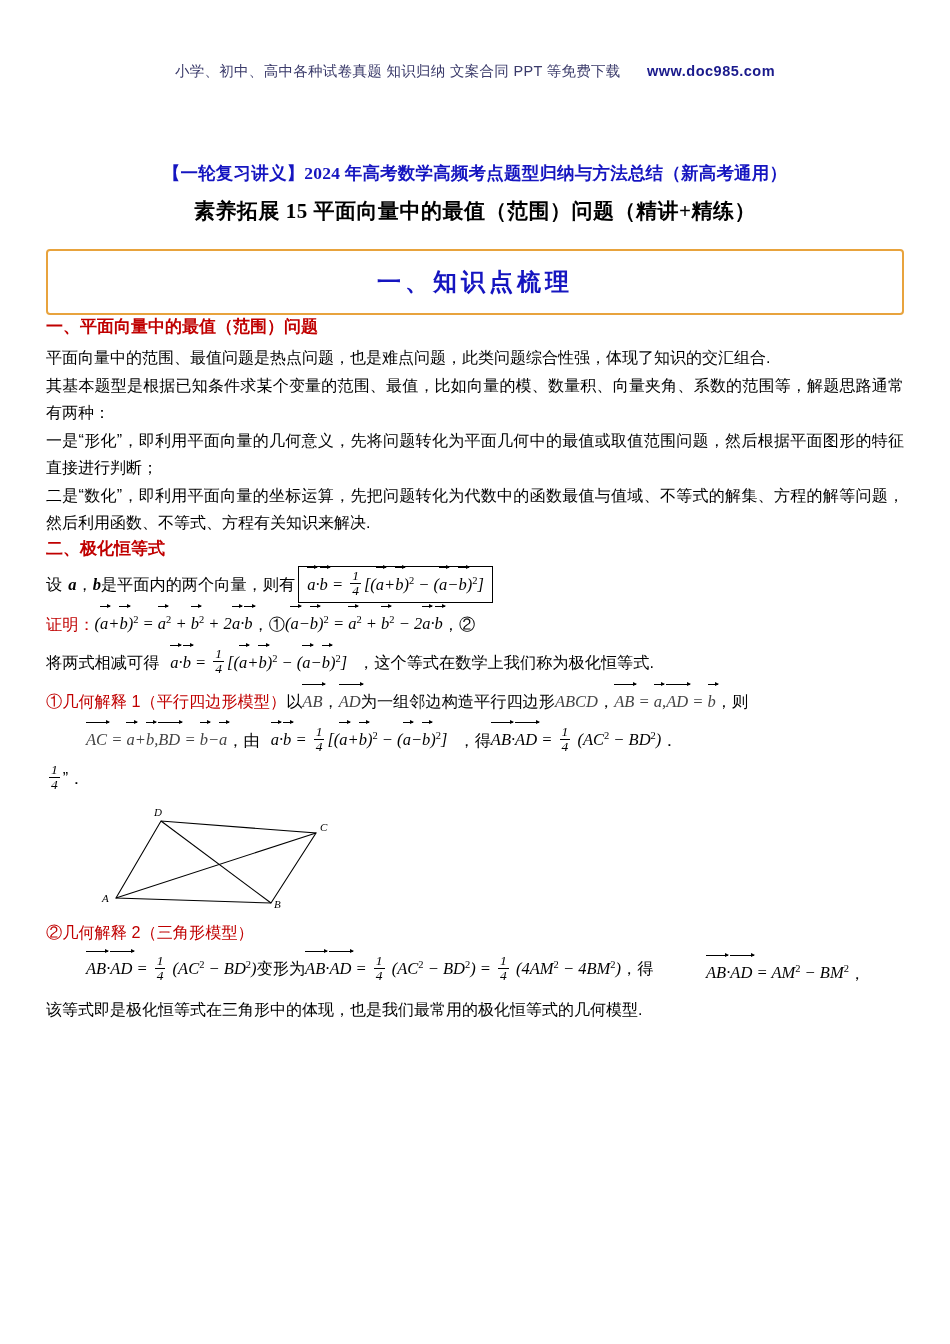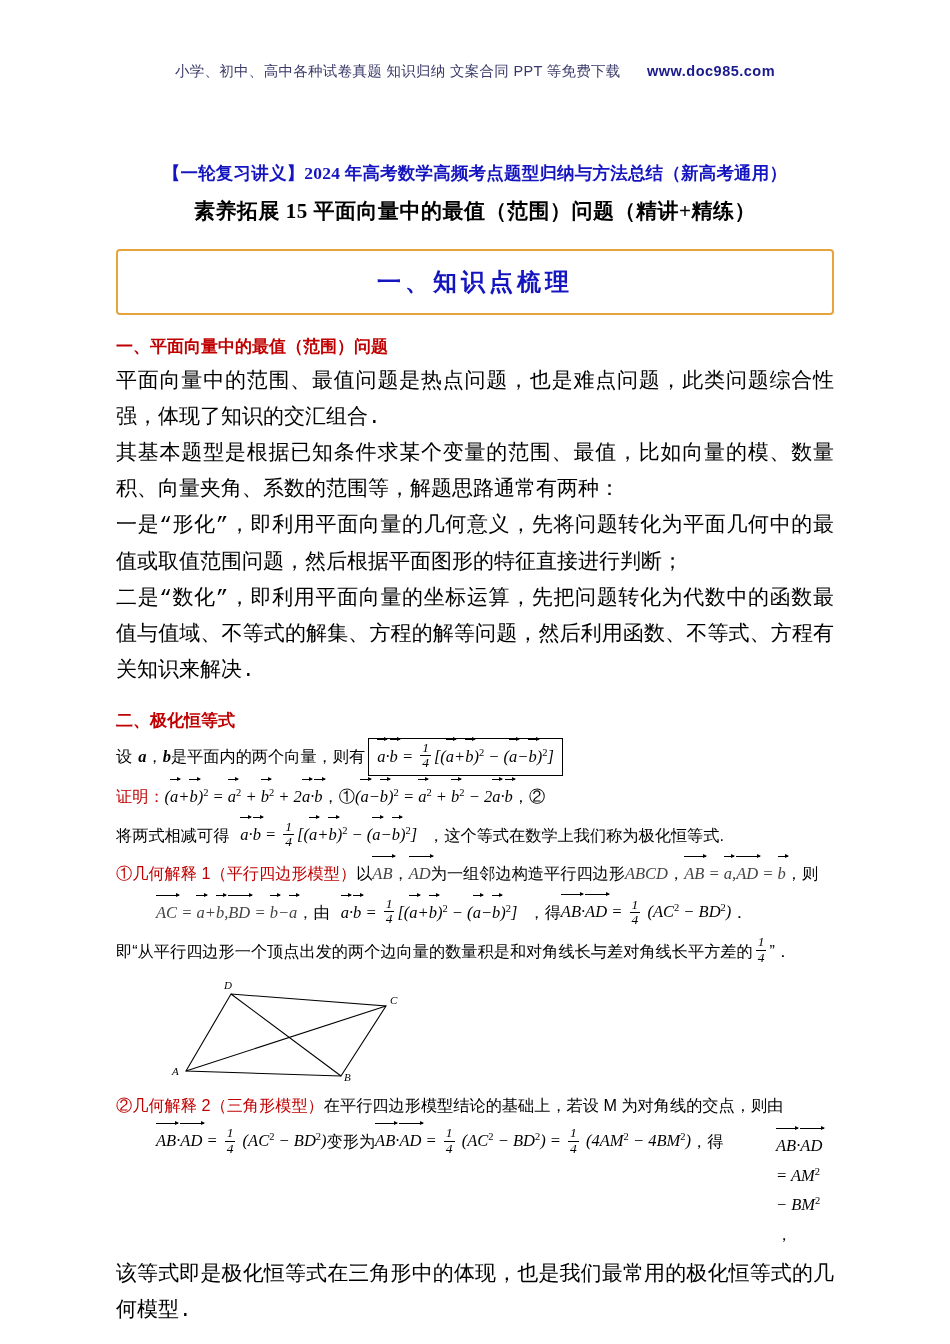--- a/index.html
+++ b/index.html
@@ -12,21 +12,21 @@
     height: 1344px;
     font-family: "Liberation Serif", serif;
     color: #000;
     position: relative;
     overflow: hidden;
   }
   .page {
     width: 950px;
     height: 1344px;
     box-sizing: border-box;
-    padding: 0 116px;
+    padding: 0 46px;
     position: relative;
   }
   .header-ad {
     text-align: center;
     font-family: "Liberation Sans", sans-serif;
     font-size: 14.5px;
     color: #3a3a6a;
     padding-top: 62px;
     letter-spacing: 0.3px;
   }
@@ -65,29 +65,28 @@
   .section-box-title {
     color: #1515c0;
     font-size: 24px;
     font-weight: bold;
     letter-spacing: 4px;
   }
   .sub-head {
     color: #c00000;
     font-weight: bold;
     font-size: 17px;
-    margin-top: 20px;
     margin-bottom: 6px;
     font-family: "Liberation Sans", sans-serif;
   }
   .body-text {
-    font-size: 21px;
+    font-size: 16px;
     line-height: 1.72;
     color: #000;
-    font-family: Liberation Mono, monospace;
+    font-family: Liberation Sans, sans-serif;
     text-align: justify;
   }
   .mathline {
     display: flex;
     align-items: center;
     flex-wrap: wrap;
     font-size: 16.2px;
     line-height: 1.8;
     font-family: "Liberation Sans", sans-serif;
     margin-top: 6px;
@@ -256,21 +255,20 @@
     <span class="mi"><span class="vecbar">AB</span>·<span class="vecbar">AD</span> =
       <span class="frac">
           <span class="num">1</span>
           <span class="den">4</span>
         </span>
       (<span class="mi">AC</span><sup class="sm">2</sup> − <span class="mi">BD</span><sup class="sm">2</sup>)</span>
     <span>．</span>
   </div>
 
   <div class="mathline">
-    <span>即“从平行四边形一个顶点出发的两个边向量的数量积是和对角线长与差对角线长平方差的</span>
     <span class="frac">
         <span class="num">1</span>
         <span class="den">4</span>
       </span>
     <span>”．</span>
   </div>
 
   <div class="fig">
     <svg width="300" height="105" viewBox="0 0 300 105">
       <polygon points="60,95 105,18 260,30 215,100" fill="none" stroke="#000" stroke-width="1.1"></polygon>
@@ -278,21 +276,20 @@
       <line x1="105" y1="18" x2="215" y2="100" stroke="#000" stroke-width="1.1"></line>
       <text x="98" y="13" font-size="11" font-family="Liberation Serif, serif" font-style="italic">D</text>
       <text x="264" y="28" font-size="11" font-family="Liberation Serif, serif" font-style="italic">C</text>
       <text x="46" y="99" font-size="11" font-family="Liberation Serif, serif" font-style="italic">A</text>
       <text x="218" y="105" font-size="11" font-family="Liberation Serif, serif" font-style="italic">B</text>
     </svg>
   </div>
 
   <div class="mathline">
     <span class="red-label">②几何解释 2（三角形模型）</span>
-    <span>在平行四边形模型结论的基础上，若设 M 为对角线的交点，则由</span>
   </div>
 
   <div class="mathline" style="padding-left:40px;">
     <span class="mi"><span class="vecbar">AB</span>·<span class="vecbar">AD</span> =
       <span class="frac">
           <span class="num">1</span>
           <span class="den">4</span>
         </span>
       (<span class="mi">AC</span><sup class="sm">2</sup> − <span class="mi">BD</span><sup class="sm">2</sup>)</span>
     <span>变形为</span>

